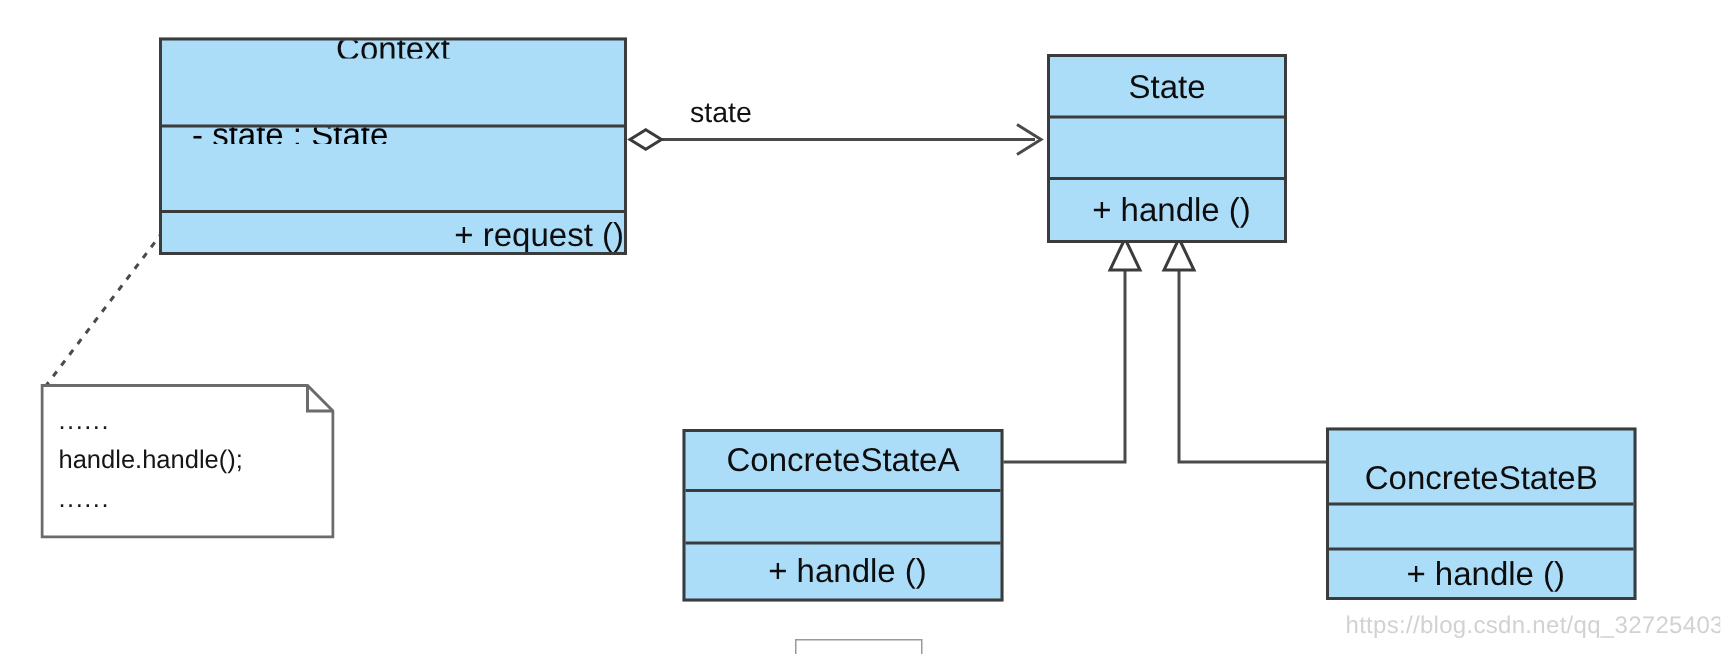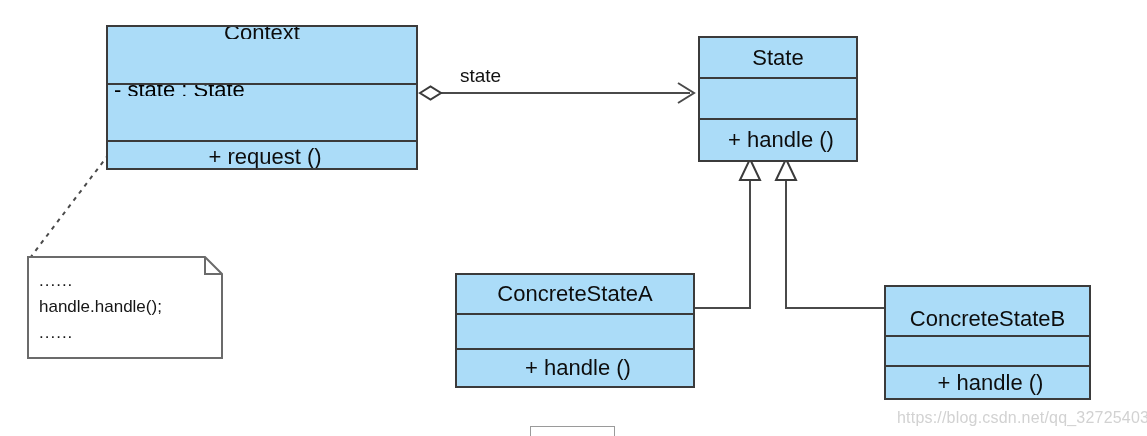--- a/index.html
+++ b/index.html
@@ -42,21 +42,21 @@
   .uml-class .member {
     padding-left: 6px;
     font-size: 22px;
     color: #0d0d0d;
     justify-content: center;
   }
   .uml-class .member-line {
     display: block;
     line-height: 1.18;
   }
-  .attr-compartment { padding-left: 6px; }
+  .attr-compartment { padding-left: 20px; }
 
   
   .uml-note {
     position: absolute;
     background: #ffffff;
     box-sizing: border-box;
   }
   .uml-note .note-shape {
     position: absolute;
     inset: 0;
@@ -158,34 +158,34 @@
     <g>
       <line class="edge-line-dashed" x1="30" y1="258" x2="112" y2="150"></line>
     </g>
   </svg>
 
   <div class="uml-class" style="left:106px; top:25px; width:312px; height:145px;gap:44px;">
     <div class="compartment name-compartment" style="height:35px;">Context</div>
     <div class="compartment divider attr-compartment" style="height:35px;">
       <span class="member-line" style="font-size:22px;">- state  : State</span>
     </div>
-    <div class="compartment divider member" style="height:73px; align-items:center; padding-top:3px; flex-direction:column; justify-content:center;">
+    <div class="compartment divider member" style="height:73px; align-items:flex-end; padding-top:3px; flex-direction:column; justify-content:center;">
       <span class="member-line">+ request ()</span>
     </div>
   </div>
 
   <div class="uml-class" style="left:698px; top:36px; width:160px; height:126px;">
     <div class="compartment name-compartment" style="height:39px;">State</div>
     <div class="compartment divider attr-compartment" style="height:41px;"></div>
     <div class="compartment divider member" style="height:42px;">
       <span class="member-line">+ handle ()</span>
     </div>
   </div>
 
-  <div class="uml-class" style="left:455px; top:273px; width:240px; height:115px;">
+  <div class="uml-class" style="left:455px; top:286px; width:214px; height:115px;">
     <div class="compartment name-compartment" style="height:38px;">ConcreteStateA</div>
     <div class="compartment divider attr-compartment" style="height:35px;"></div>
     <div class="compartment divider member" style="height:38px;">
       <span class="member-line">+ handle ()</span>
     </div>
   </div>
 
   <div class="uml-class" style="left:884px; top:285px; width:207px; height:115px;">
     <div class="compartment name-compartment" style="height:38px;margin-top:16px;">ConcreteStateB</div>
     <div class="compartment divider attr-compartment" style="height:35px;"></div>

